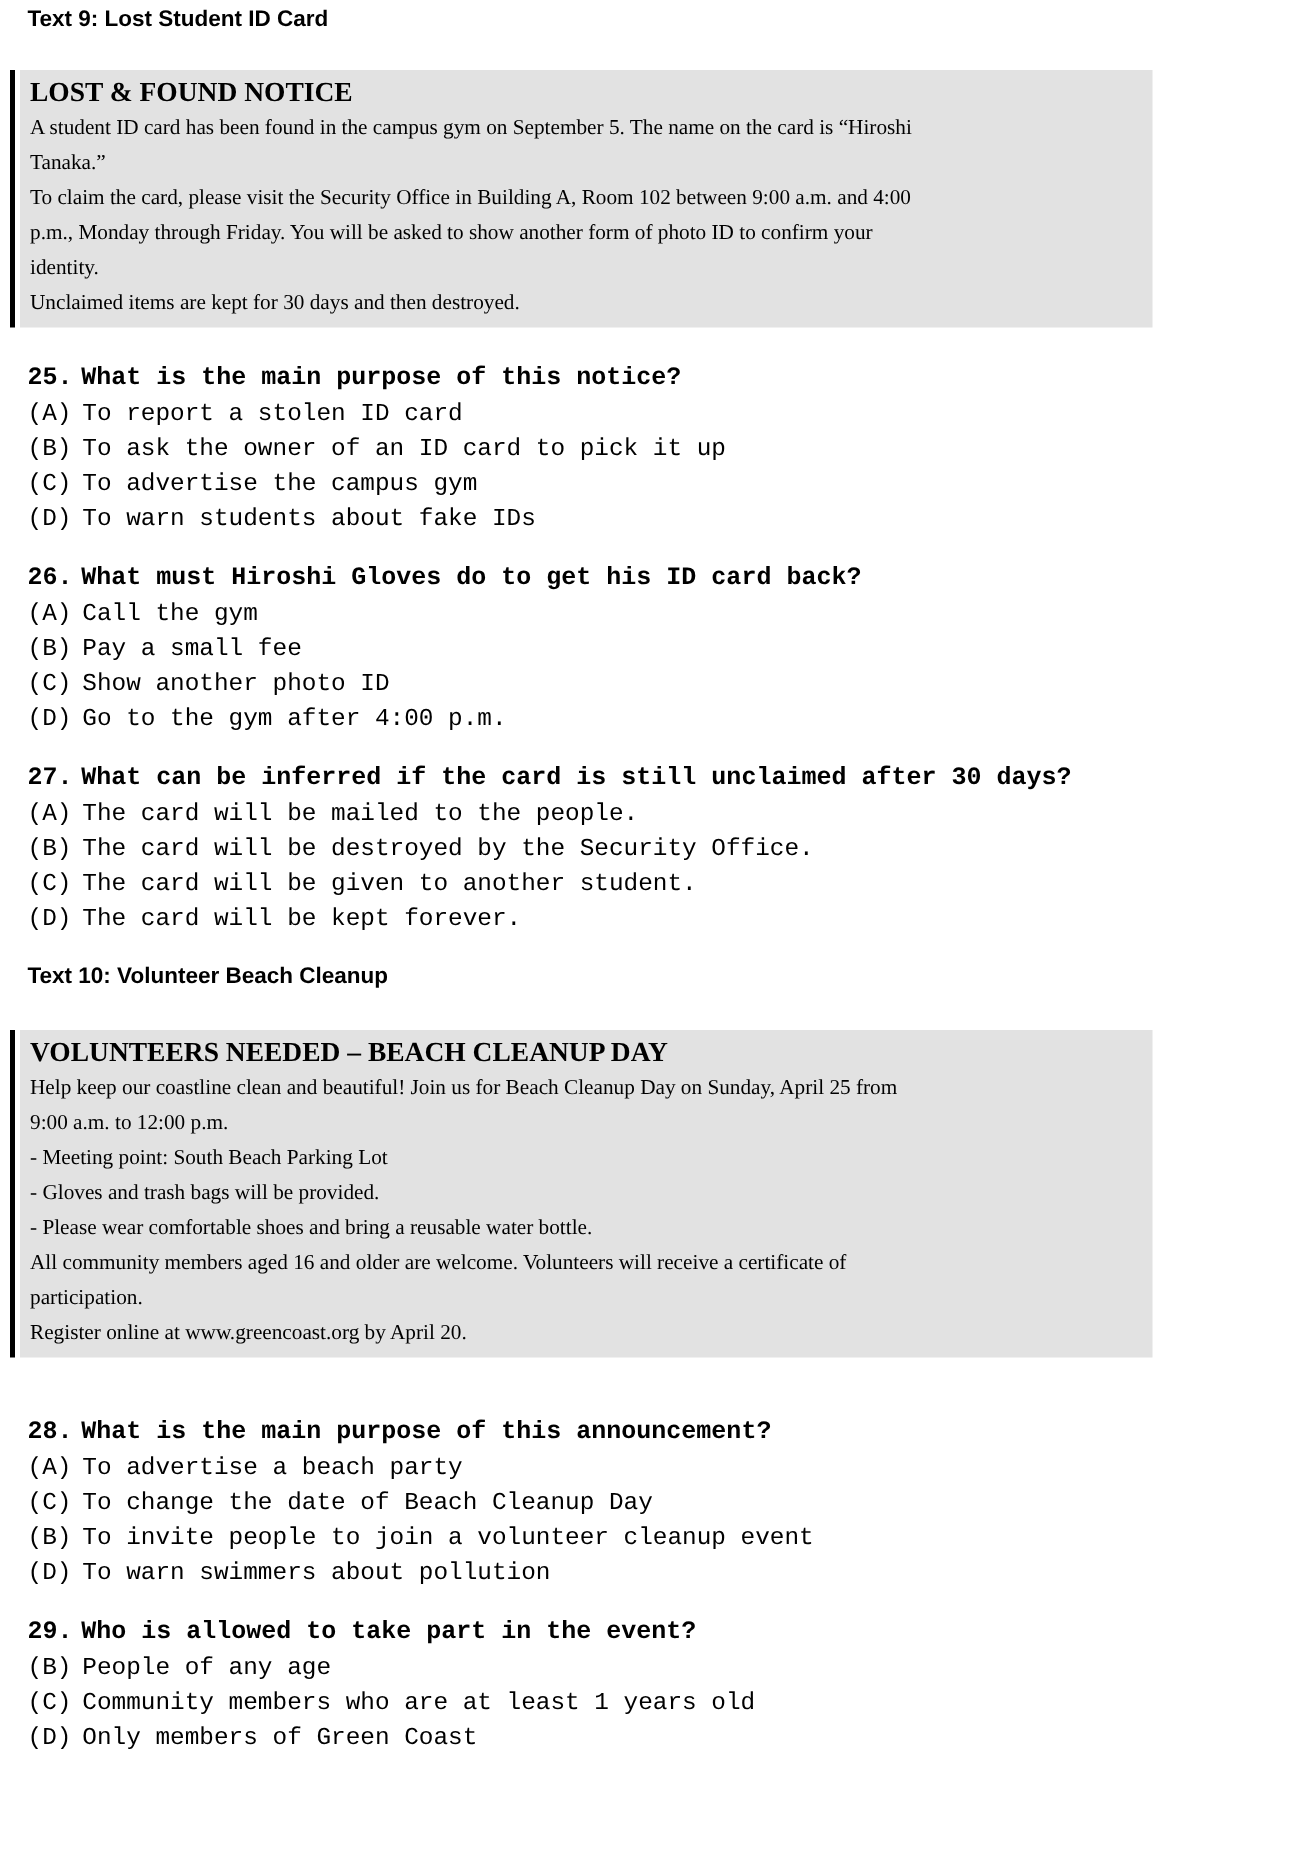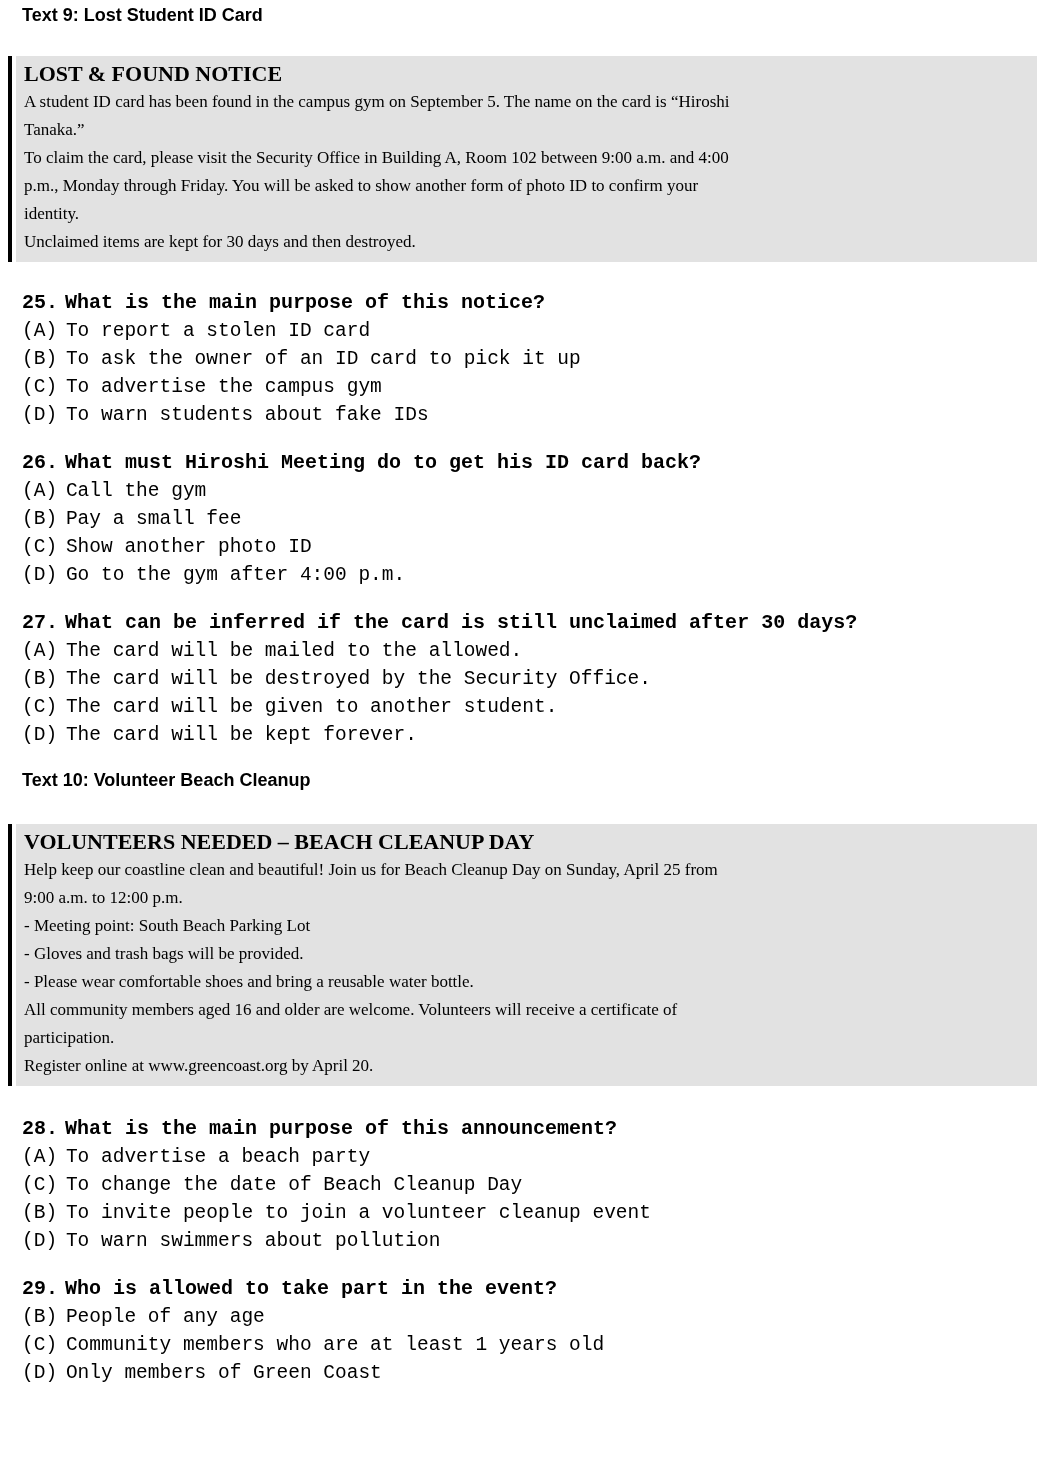--- a/index.html
+++ b/index.html
@@ -35,21 +35,21 @@
   }
   .notice {
     margin-left: -14px;               
     border-left: 4px solid var(--notice-bar);
     padding-left: 4px;                
     margin-bottom: 27px;
   }
   .notice-inner {
     background: var(--notice-bg);
     padding: 4px 10px 6px 8px;
-    width: 1022px;
+    width: 906px;
   }
   .notice-title {
     font-size: 22px;
     font-weight: 700;
     line-height: 28px;
   }
   .notice-line {
     font-size: 17px;
     line-height: 28px;
   }
@@ -93,33 +93,33 @@
       <span class="q-number">25.</span><span>What is the main purpose of this notice?</span>
     </div>
     <div class="option"><span class="opt-label">(A)</span><span class="opt-text">To report a stolen ID card</span></div>
     <div class="option"><span class="opt-label">(B)</span><span class="opt-text">To ask the owner of an ID card to pick it up</span></div>
     <div class="option"><span class="opt-label">(C)</span><span class="opt-text">To advertise the campus gym</span></div>
     <div class="option"><span class="opt-label">(D)</span><span class="opt-text">To warn students about fake IDs</span></div>
   </div>
 
   <div class="question">
     <div class="q-title">
-      <span class="q-number">26.</span><span>What must Hiroshi Meeting do to get his ID card back?</span>
+      <span class="q-number">26.</span><span>What must Hiroshi Gloves do to get his ID card back?</span>
     </div>
     <div class="option"><span class="opt-label">(A)</span><span class="opt-text">Call the gym</span></div>
     <div class="option"><span class="opt-label">(B)</span><span class="opt-text">Pay a small fee</span></div>
     <div class="option"><span class="opt-label">(C)</span><span class="opt-text">Show another photo ID</span></div>
     <div class="option"><span class="opt-label">(D)</span><span class="opt-text">Go to the gym after 4:00 p.m.</span></div>
   </div>
 
   <div class="question">
     <div class="q-title">
       <span class="q-number">27.</span><span>What can be inferred if the card is still unclaimed after 30 days?</span>
     </div>
-    <div class="option"><span class="opt-label">(A)</span><span class="opt-text">The card will be mailed to the allowed.</span></div>
+    <div class="option"><span class="opt-label">(A)</span><span class="opt-text">The card will be mailed to the people.</span></div>
     <div class="option"><span class="opt-label">(B)</span><span class="opt-text">The card will be destroyed by the Security Office.</span></div>
     <div class="option"><span class="opt-label">(C)</span><span class="opt-text">The card will be given to another student.</span></div>
     <div class="option"><span class="opt-label">(D)</span><span class="opt-text">The card will be kept forever.</span></div>
   </div>
 
   <h1 class="section-heading second">Text 10: Volunteer Beach Cleanup</h1>
 
   <div class="notice">
     <div class="notice-inner">
       <div class="notice-title">VOLUNTEERS NEEDED – BEACH CLEANUP DAY</div>
@@ -127,21 +127,21 @@
       <div class="notice-line">9:00 a.m. to 12:00 p.m.</div>
       <div class="notice-line">- Meeting point: South Beach Parking Lot</div>
       <div class="notice-line">- Gloves and trash bags will be provided.</div>
       <div class="notice-line">- Please wear comfortable shoes and bring a reusable water bottle.</div>
       <div class="notice-line">All community members aged 16 and older are welcome. Volunteers will receive a certificate of</div>
       <div class="notice-line">participation.</div>
       <div class="notice-line">Register online at www.greencoast.org by April 20.</div>
     </div>
   </div>
 
-  <div class="question" style="margin-top:29px;">
+  <div class="question" style="margin-top:46px;">
     <div class="q-title">
       <span class="q-number">28.</span><span>What is the main purpose of this announcement?</span>
     </div>
     <div class="option"><span class="opt-label">(A)</span><span class="opt-text">To advertise a beach party</span></div>
     <div class="option"><span class="opt-label">(C)</span><span class="opt-text">To change the date of Beach Cleanup Day</span></div>
     <div class="option"><span class="opt-label">(B)</span><span class="opt-text">To invite people to join a volunteer cleanup event</span></div>
     <div class="option"><span class="opt-label">(D)</span><span class="opt-text">To warn swimmers about pollution</span></div>
   </div>
 
   <div class="question">

